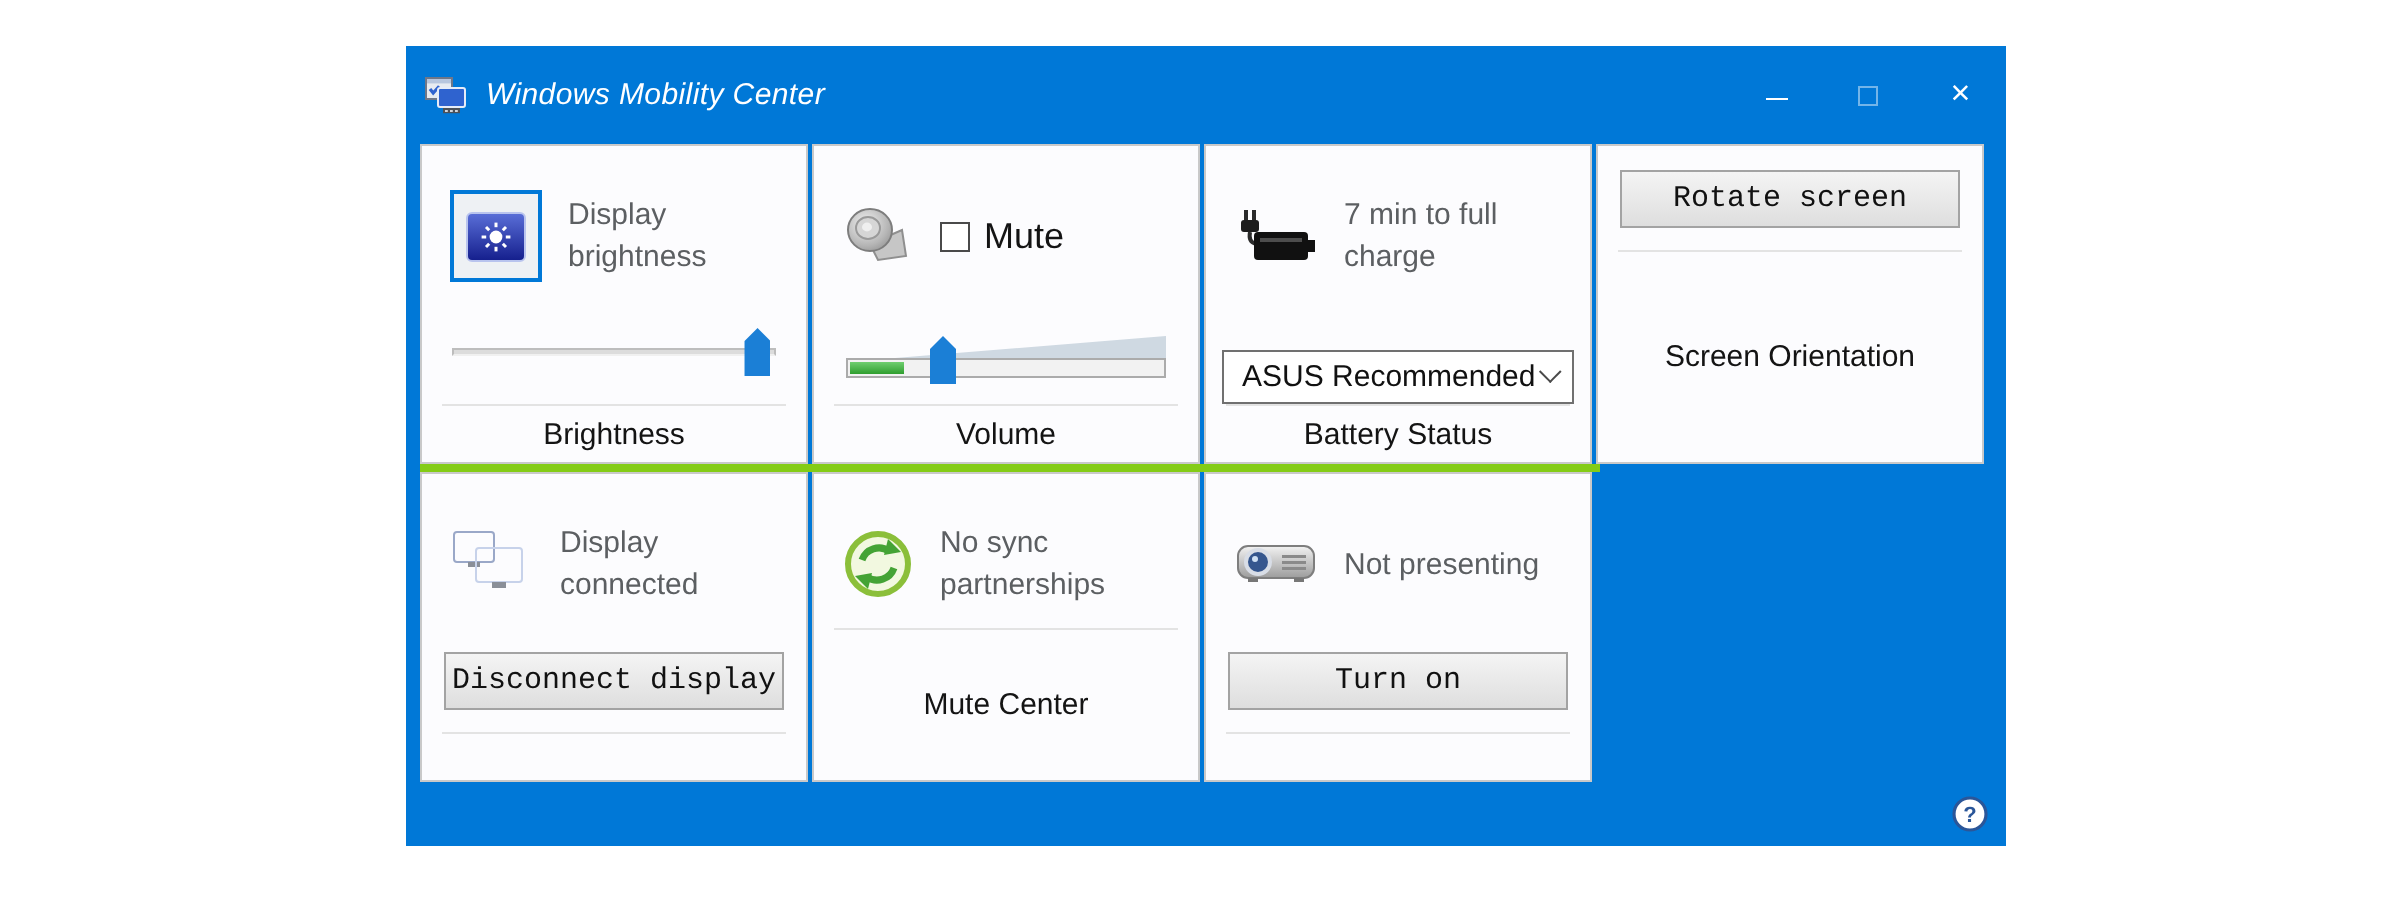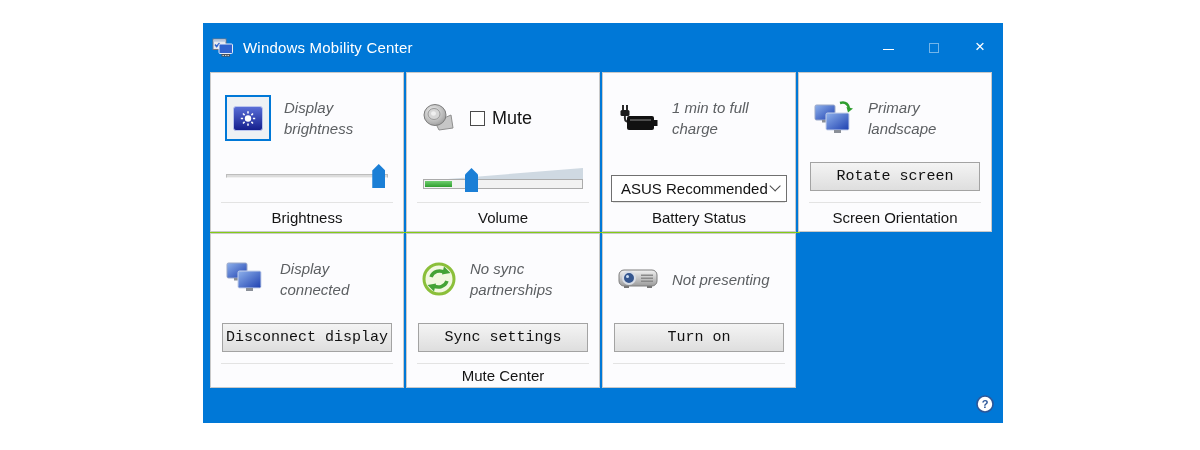--- a/index.html
+++ b/index.html
@@ -5,39 +5,39 @@
   * { box-sizing: border-box; margin: 0; padding: 0; }
   html,body { width:1200px; height:450px; background:#ffffff; font-family:"Liberation Sans", sans-serif; overflow:hidden; }
   .stage { position:relative; width:1200px; height:450px; background:#fff; }
 
   .window {
     position:absolute; left:203px; top:23px; width:800px; height:400px;
     background:#0078d7;
   }
 
   
-  .titlebar { height:49px; display:flex; align-items:center; padding-left:9px; }
+  .titlebar { height:49px; display:flex; align-items:center; padding-left:9px;font-style:italic; }
   .app-icon { width:22px; height:20px; margin-right:9px; flex:0 0 auto; }
   .title { color:#ffffff; font-size:15px; letter-spacing:0.2px; }
   .win-controls { margin-left:auto; display:flex; height:100%; }
   .win-btn { width:46px; height:100%; display:flex; align-items:center; justify-content:center; color:#ffffff; cursor:default; }
   .win-btn.minimize span { display:block; width:11px; border-top:1px solid #ffffff; margin-top:4px; }
   .win-btn.maximize span { display:block; width:10px; height:10px; border:1px solid rgba(255,255,255,0.45); }
   .win-btn.close { font-size:17px; font-weight:400; padding-bottom:2px; }
 
   
   .tiles { padding:0 7px; }
   .row { display:flex; gap:2px; }
-  .row2 { width:590px; border-top:1px solid #84cc16; }
+  .row2 { width:590px; border-top:4px solid #84cc16; }
   .tile { width:194px; background:#fcfcfe; border:1px solid #c9c9c9; display:flex; flex-direction:column; }
   .row1 .tile { height:160px; }
   .row2 .tile { height:155px; }
 
   .tile-top { height:64px; margin:13px 10px 0 14px; display:flex; align-items:center; gap:13px; }
-  .status-text { color:#5c5f62; font-size:15px; line-height:21px; max-width:106px;font-style:italic; }
+  .status-text { color:#5c5f62; font-size:15px; line-height:21px; max-width:106px; }
   .tile-mid { height:52px; display:flex; align-items:center; justify-content:center; }
   .tile-divider { border-top:1px solid #e3e3e3; margin:0 10px; }
   .tile-footer { flex:1; display:flex; align-items:center; justify-content:center; font-size:15px; color:#141414; }
 
   
   .icon-btn { width:46px; height:46px; flex:0 0 auto; border:2px solid #0078d7; background:#eef1f4; display:flex; align-items:center; justify-content:center; }
 
   
   .push-btn {
     width:170px; height:29px; font-family:Liberation Mono, monospace; font-size:15px; color:#111;
@@ -188,52 +188,33 @@
               <svg width="42" height="30" viewBox="0 0 42 30">
                 <rect x="5" y="2" width="2" height="6" fill="#2b2b2b"></rect>
                 <rect x="9" y="2" width="2" height="6" fill="#2b2b2b"></rect>
                 <rect x="3.5" y="7" width="9" height="6" rx="1.5" fill="#1d1d1d"></rect>
                 <path d="M8 13 q-1 5 3 6" stroke="#2b2b2b" stroke-width="2" fill="none"></path>
                 <rect x="10" y="13" width="27" height="14" rx="2" fill="#111"></rect>
                 <rect x="37" y="17" width="3.5" height="6" fill="#111"></rect>
                 <rect x="13" y="16" width="21" height="2" fill="#4d4d4d"></rect>
               </svg>
             </span>
-            <div class="status-text">1 min to full charge</div>
+            <div class="status-text">7 min to full charge</div>
           </div>
           <div class="tile-mid">
             <div class="dropdown">
               <span>ASUS Recommended</span>
               <span class="chev"></span>
             </div>
           </div>
           <div class="tile-divider"></div>
           <div class="tile-footer">Battery Status</div>
         </div>
 
         <div class="tile">
-          <div class="tile-top">
-            <span>
-              <svg width="42" height="38" viewBox="0 0 42 38">
-                <defs>
-                    <linearGradient id="scr" x1="0" y1="0" x2="1" y2="1">
-                  <stop offset="0" stop-color="#8fb2ec"></stop>
-                      <stop offset="1" stop-color="#1d3fb0"></stop>
-                </linearGradient>
-                  </defs>
-                <rect x="2" y="6" width="20" height="15" rx="1.5" fill="url(#scr)" stroke="#9aa8c8"></rect>
-                <rect x="9" y="21" width="6" height="2.5" fill="#8a8f98"></rect>
-                <rect x="13" y="14" width="23" height="17" rx="1.5" fill="url(#scr)" stroke="#c7d2ea"></rect>
-                <rect x="21" y="31" width="7" height="3" fill="#8a8f98"></rect>
-                <path d="M27 4 q7 -2 9 5" stroke="#2f9e2f" stroke-width="2.5" fill="none"></path>
-                <polygon points="33.5,8 40,9.5 35,13.5" fill="#2f9e2f"></polygon>
-              </svg>
-            </span>
-            <div class="status-text">Primary landscape</div>
-          </div>
           <div class="tile-mid">
             <button class="push-btn">Rotate screen</button>
           </div>
           <div class="tile-divider"></div>
           <div class="tile-footer">Screen Orientation</div>
         </div>
       </div>
 
       <div class="row row2">
 
@@ -260,23 +241,20 @@
             <span>
               <svg width="36" height="36" viewBox="0 0 36 36">
                 <circle cx="18" cy="18" r="15" fill="#f2f8e0" stroke="#8bbf3a" stroke-width="3"></circle>
                 <path d="M10 16 a9 9 0 0 1 13.5 -4.5" fill="none" stroke="#44a335" stroke-width="3.5"></path>
                 <polygon points="23,5.5 29.5,12 21,13.5" fill="#44a335"></polygon>
                 <path d="M26 20 a9 9 0 0 1 -13.5 4.5" fill="none" stroke="#44a335" stroke-width="3.5"></path>
                 <polygon points="13,30.5 6.5,24 15,22.5" fill="#44a335"></polygon>
               </svg>
             </span>
             <div class="status-text">No sync partnerships</div>
-          </div>
-          <div class="tile-mid">
-            <button class="push-btn">Sync settings</button>
           </div>
           <div class="tile-divider"></div>
           <div class="tile-footer">Mute Center</div>
         </div>
 
         <div class="tile">
           <div class="tile-top">
             <span>
               <svg width="42" height="28" viewBox="0 0 42 28">
                 <defs>

